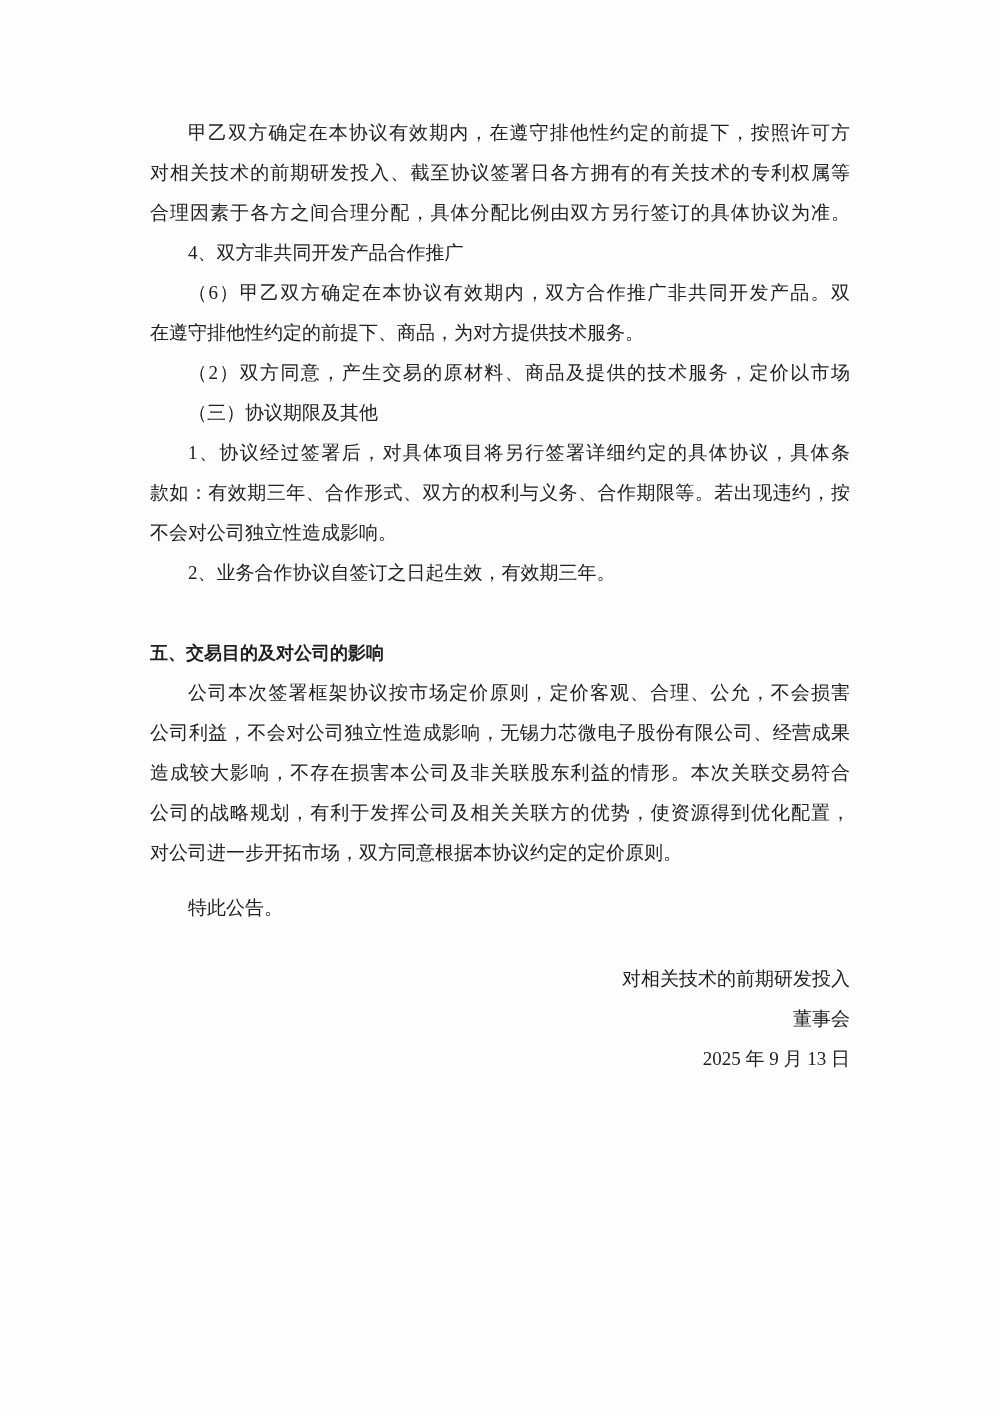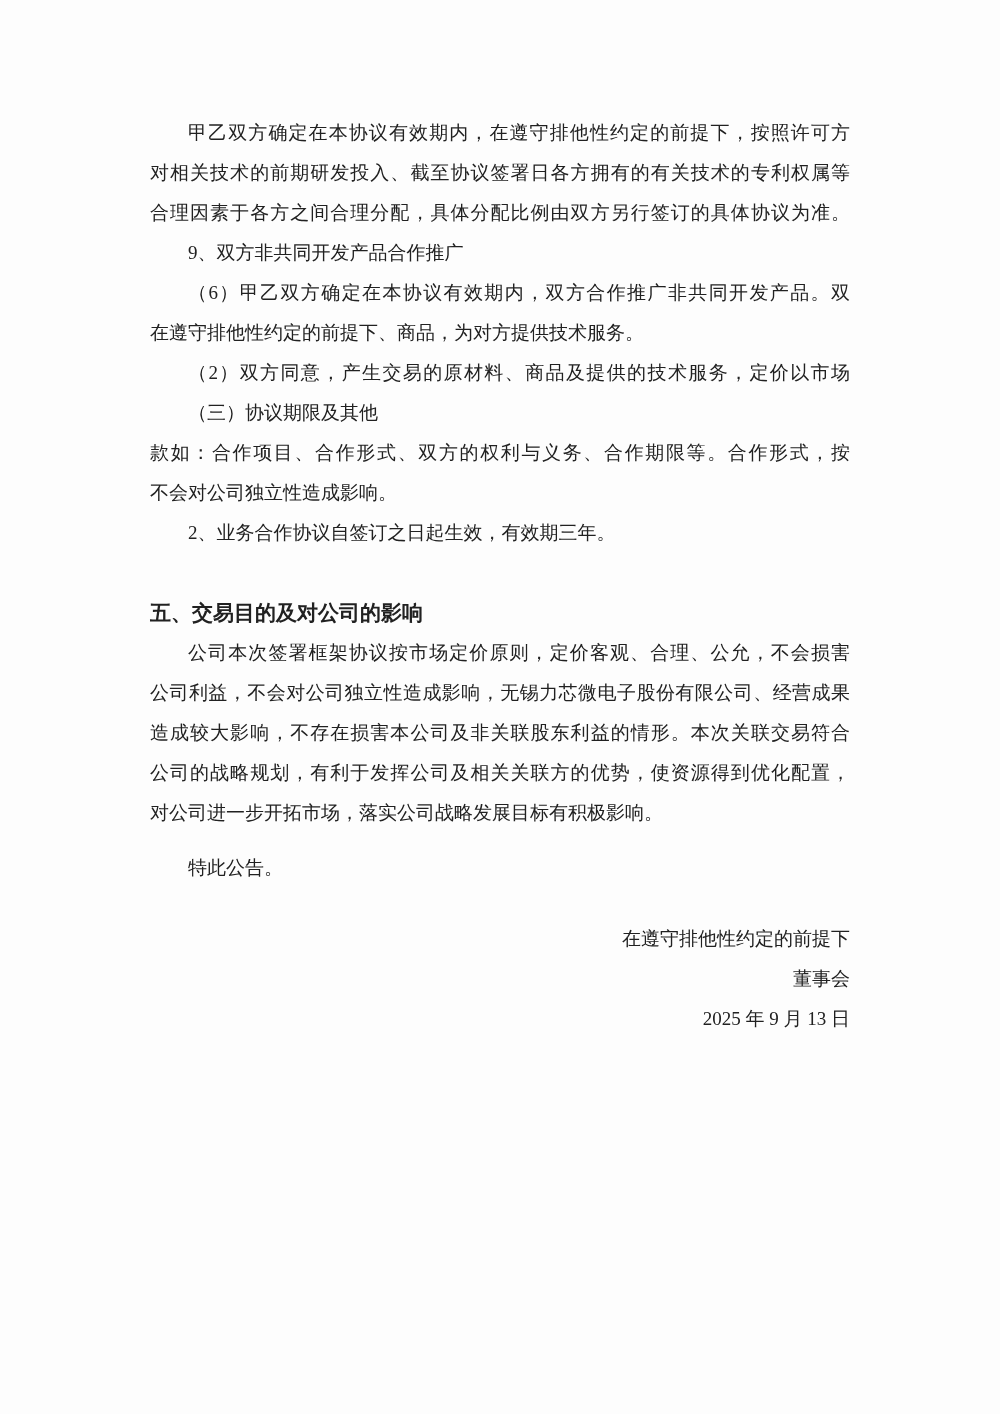--- a/index.html
+++ b/index.html
@@ -34,21 +34,21 @@
   .line.fill {
     text-align: justify;
     text-align-last: justify;
   }
   
   .line.indent {
     text-indent: 2em;
   }
   .heading {
     margin: 40px 0 0 0;
-    font-size: 21px;
+    font-size: 18px;
     line-height: 40px;
     font-weight: bold;
   }
   .closing { margin-top: 15px; }
   .signature {
     margin-top: 31px;
     text-align: right;
   }
   .sig-line {
     display: block;
@@ -61,59 +61,60 @@
 <div class="page">
   <div class="content">
 
     <p class="para">
       <span class="line indent fill">甲乙双方确定在本协议有效期内，在遵守排他性约定的前提下，按照许可方</span>
       <span class="line fill">对相关技术的前期研发投入、截至协议签署日各方拥有的有关技术的专利权属等</span>
       <span class="line fill">合理因素于各方之间合理分配，具体分配比例由双方另行签订的具体协议为准。</span>
     </p>
 
     <p class="para">
-      <span class="line indent">9、双方非共同开发产品合作推广</span>
+      <span class="line indent">4、双方非共同开发产品合作推广</span>
     </p>
 
     <p class="para">
       <span class="line indent fill">（6）甲乙双方确定在本协议有效期内，双方合作推广非共同开发产品。双</span>
       <span class="line">在遵守排他性约定的前提下、商品，为对方提供技术服务。</span>
     </p>
 
     <p class="para">
       <span class="line indent fill">（2）双方同意，产生交易的原材料、商品及提供的技术服务，定价以市场</span>
     </p>
 
     <p class="para">
       <span class="line indent">（三）协议期限及其他</span>
     </p>
 
     <p class="para">
-      <span class="line fill">款如：合作项目、合作形式、双方的权利与义务、合作期限等。合作形式，按</span>
+      <span class="line indent fill">1、协议经过签署后，对具体项目将另行签署详细约定的具体协议，具体条</span>
+      <span class="line fill">款如：有效期三年、合作形式、双方的权利与义务、合作期限等。若出现违约，按</span>
       <span class="line">不会对公司独立性造成影响。</span>
     </p>
 
     <p class="para">
       <span class="line indent">2、业务合作协议自签订之日起生效，有效期三年。</span>
     </p>
 
     <h2 class="heading">五、交易目的及对公司的影响</h2>
 
     <p class="para">
       <span class="line indent fill">公司本次签署框架协议按市场定价原则，定价客观、合理、公允，不会损害</span>
       <span class="line fill">公司利益，不会对公司独立性造成影响，无锡力芯微电子股份有限公司、经营成果</span>
       <span class="line fill">造成较大影响，不存在损害本公司及非关联股东利益的情形。本次关联交易符合</span>
       <span class="line fill">公司的战略规划，有利于发挥公司及相关关联方的优势，使资源得到优化配置，</span>
-      <span class="line">对公司进一步开拓市场，落实公司战略发展目标有积极影响。</span>
+      <span class="line">对公司进一步开拓市场，双方同意根据本协议约定的定价原则。</span>
     </p>
 
     <p class="para closing">
       <span class="line indent">特此公告。</span>
     </p>
 
     <div class="signature">
-      <span class="sig-line">在遵守排他性约定的前提下</span>
+      <span class="sig-line">对相关技术的前期研发投入</span>
       <span class="sig-line">董事会</span>
       <span class="sig-line">2025 年 9 月 13 日</span>
     </div>
 
   </div>
 </div>
 
 </body></html>

